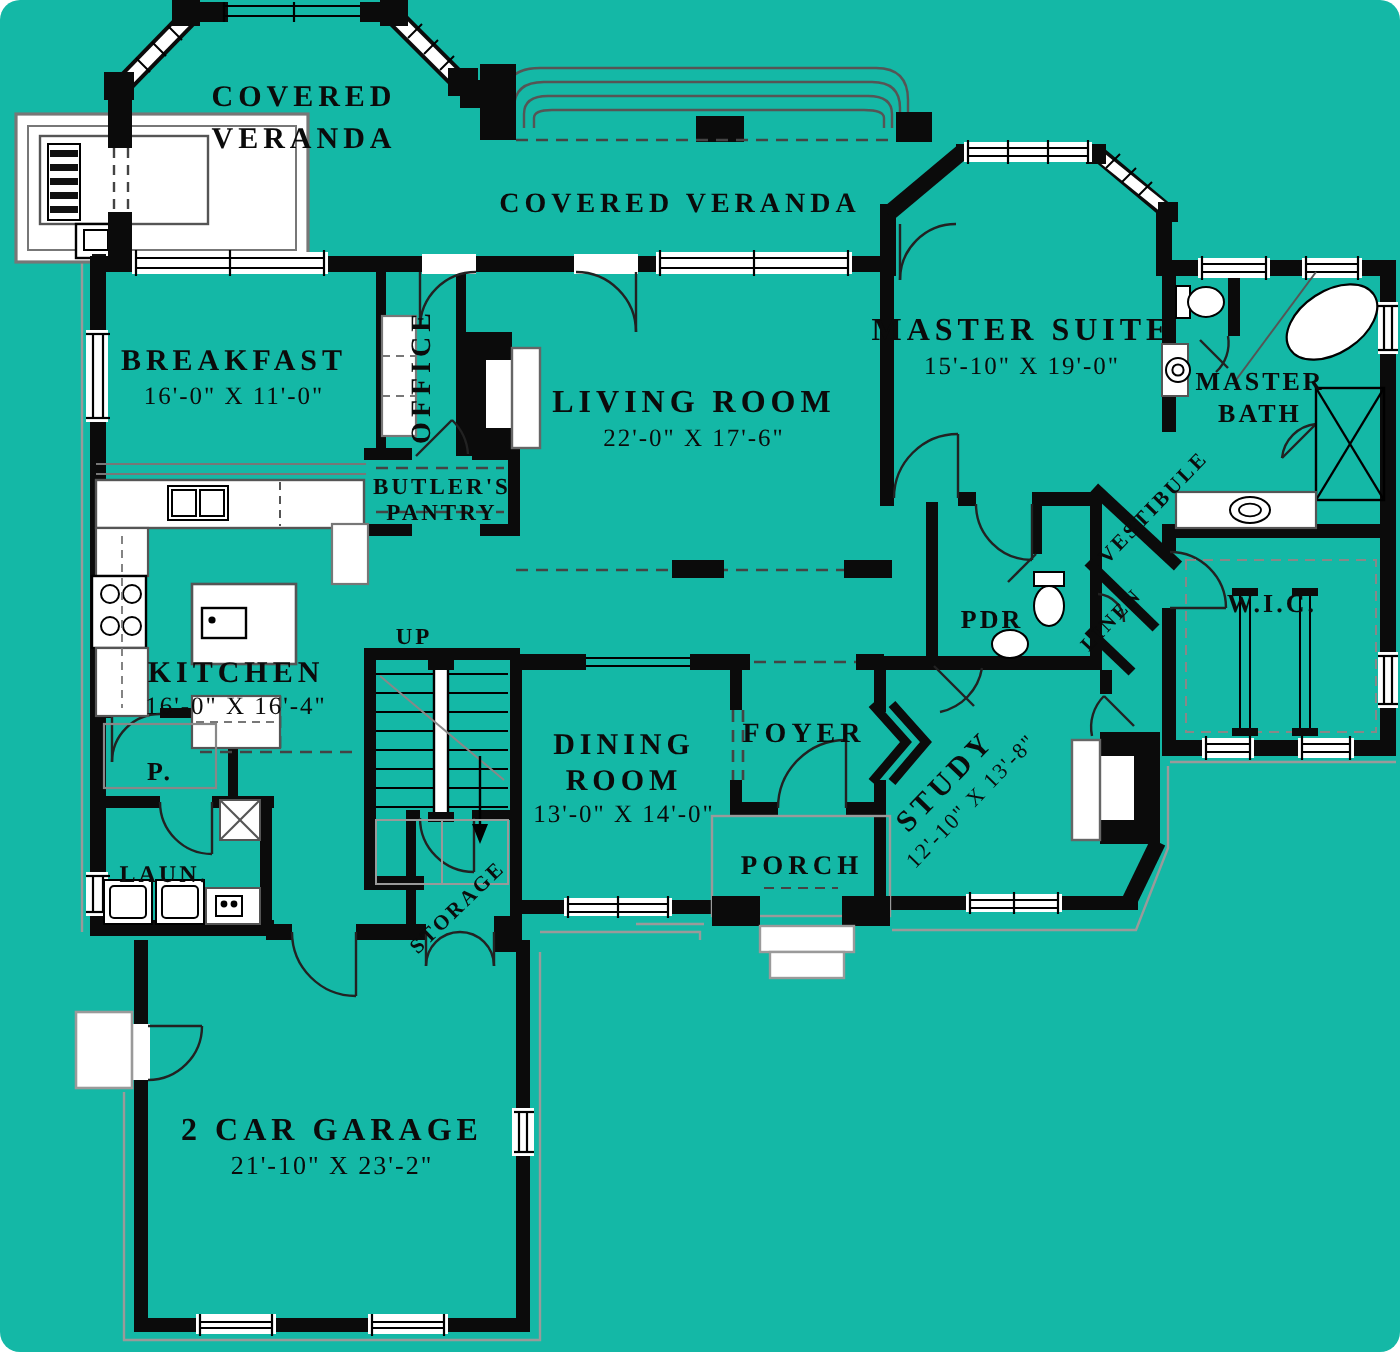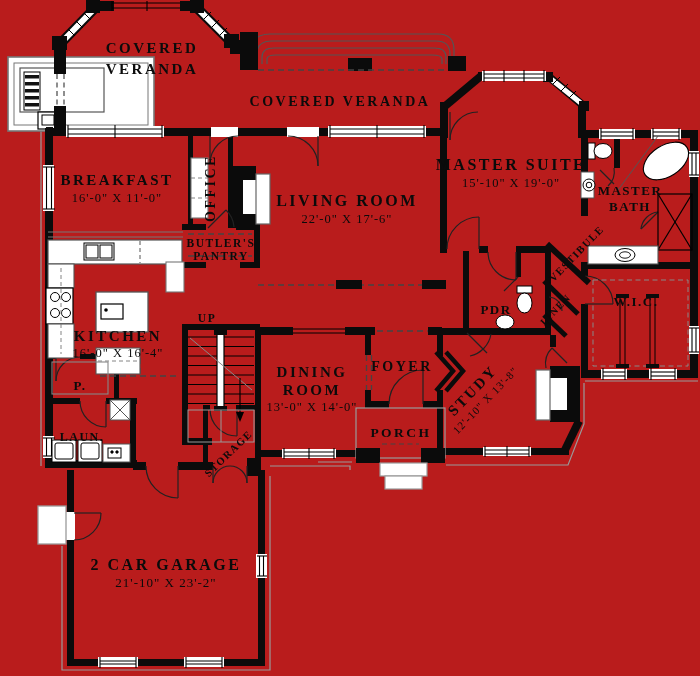--- a/index.html
+++ b/index.html
@@ -1,16 +1,16 @@
 <!DOCTYPE html>
 <html><head>
 <meta charset="utf-8">
 <style>
   html,body{margin:0;padding:0;background:#ffffff;}
-  .frame{width:700px;height:676px;position:relative;background:#b91c1c;overflow:hidden;}
+  .frame{width:700px;height:676px;position:relative;background:#14b8a6;overflow:hidden;border-radius:10px;}
   svg{display:block;}
   svg text{font-family:"Liberation Serif","DejaVu Serif",serif;fill:#0b0b0b;}
   .rname{letter-spacing:2.5px;font-weight:bold;}
   .rdims{letter-spacing:1px;}
   .small{letter-spacing:1.5px;font-weight:bold;}
 </style>
 </head>
 <body>
 
 <div class="frame">

